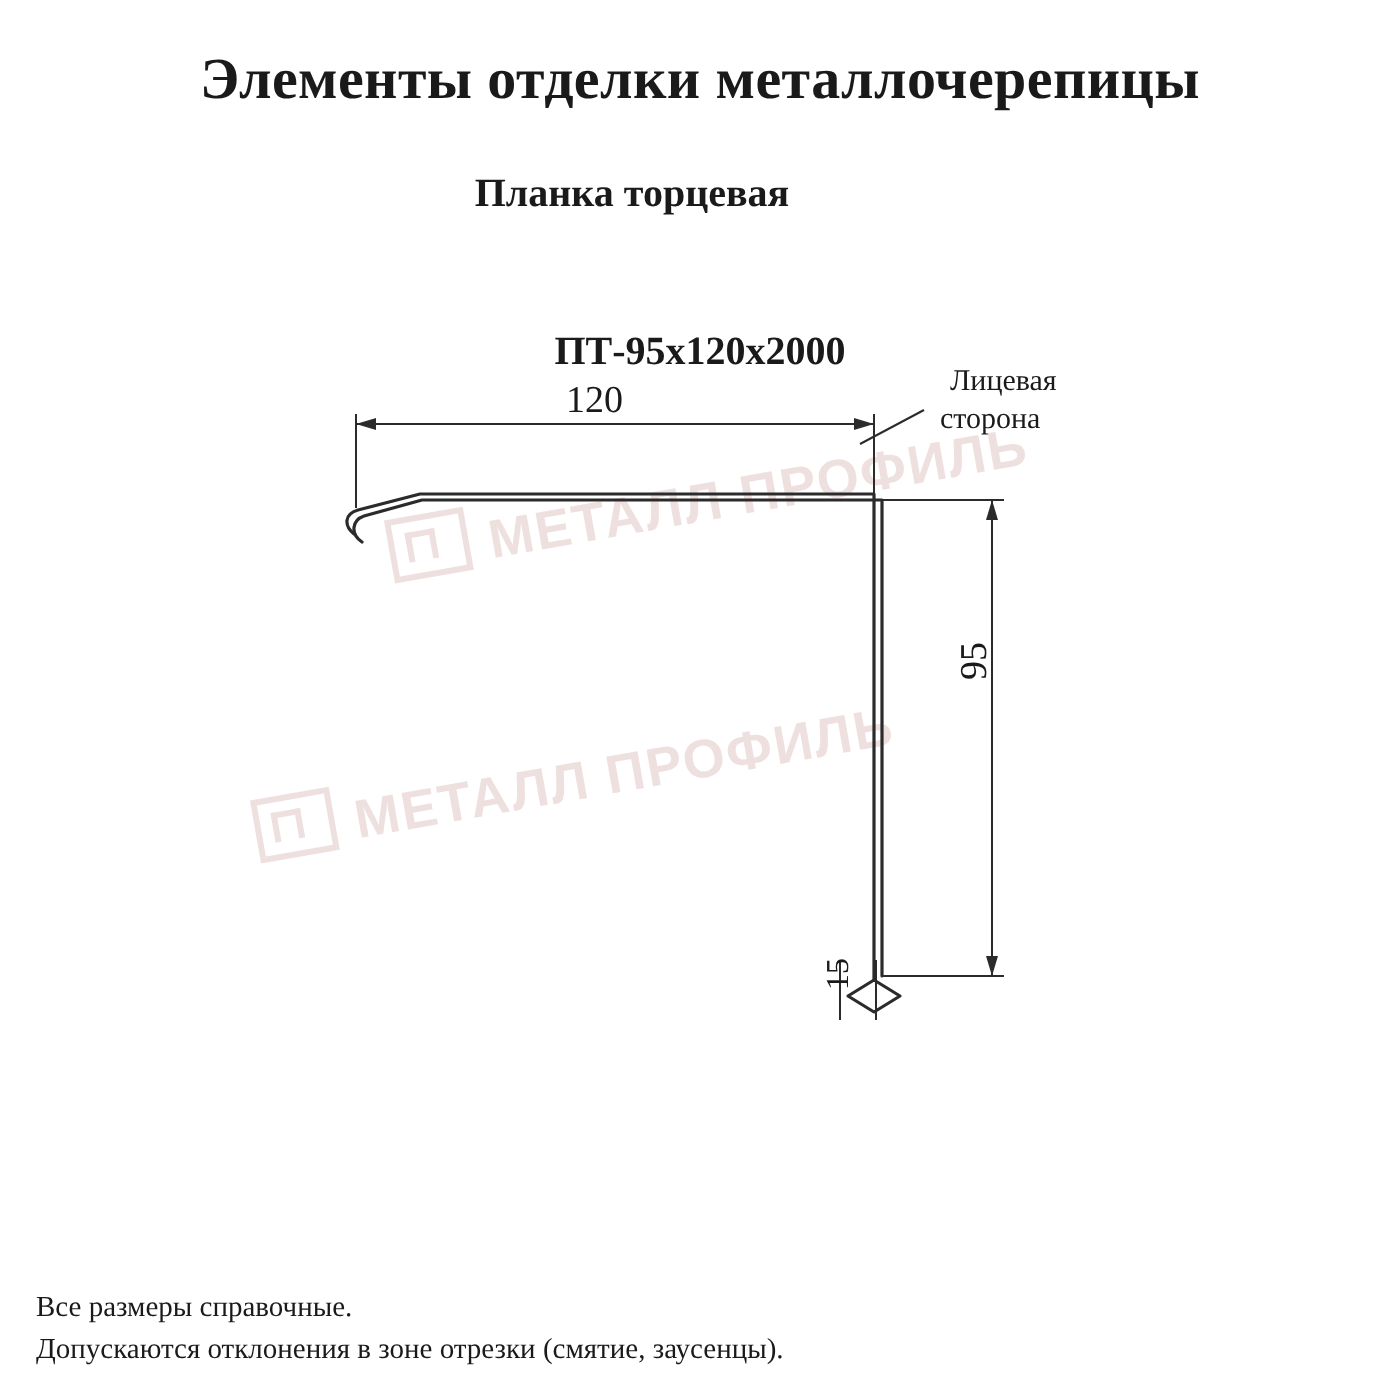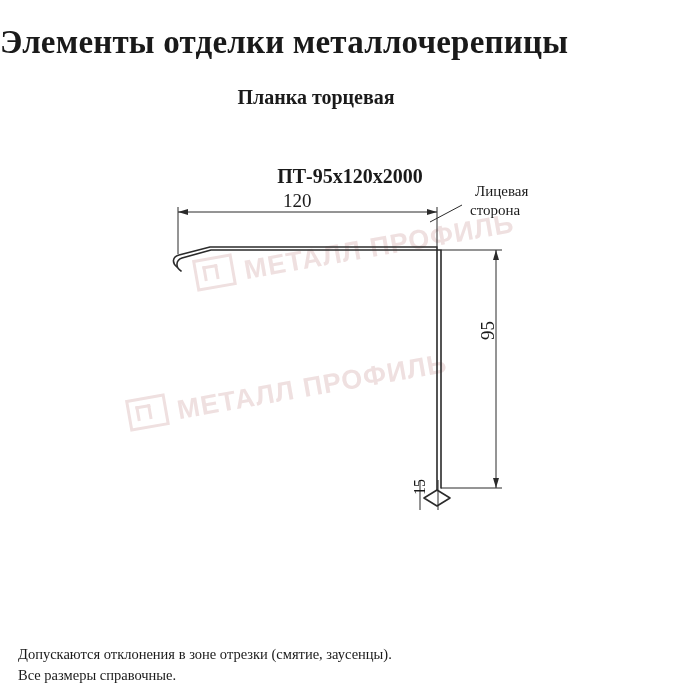--- a/index.html
+++ b/index.html
@@ -18,22 +18,22 @@
   .page {
     position: relative;
     width: 700px;
     height: 700px;
   }
   .title-main {
     position: absolute;
     top: 24px;
     left: 0;
     width: 700px;
-    text-align: left;
-    font-size: 33px;
+    text-align: center;
+    font-size: 29px;
     font-weight: bold;
     letter-spacing: 0.2px;
   }
   .title-sub {
     position: absolute;
     top: 86px;
     left: 0;
     width: 632px;
     text-align: center;
     font-size: 20px;
@@ -182,17 +182,17 @@
     </svg>
 
     <div class="label label-120">120</div>
     <div class="label label-95">95</div>
     <div class="label label-15">15</div>
     <div class="label label-face1">Лицевая</div>
     <div class="label label-face2">сторона</div>
   </div>
 
   <div class="footer">
+    <div>Все размеры справочные.</div>
     <div>Допускаются отклонения в зоне отрезки (смятие, заусенцы).</div>
-    <div>Все размеры справочные.</div>
   </div>
 
 </div>
 
 </body></html>

